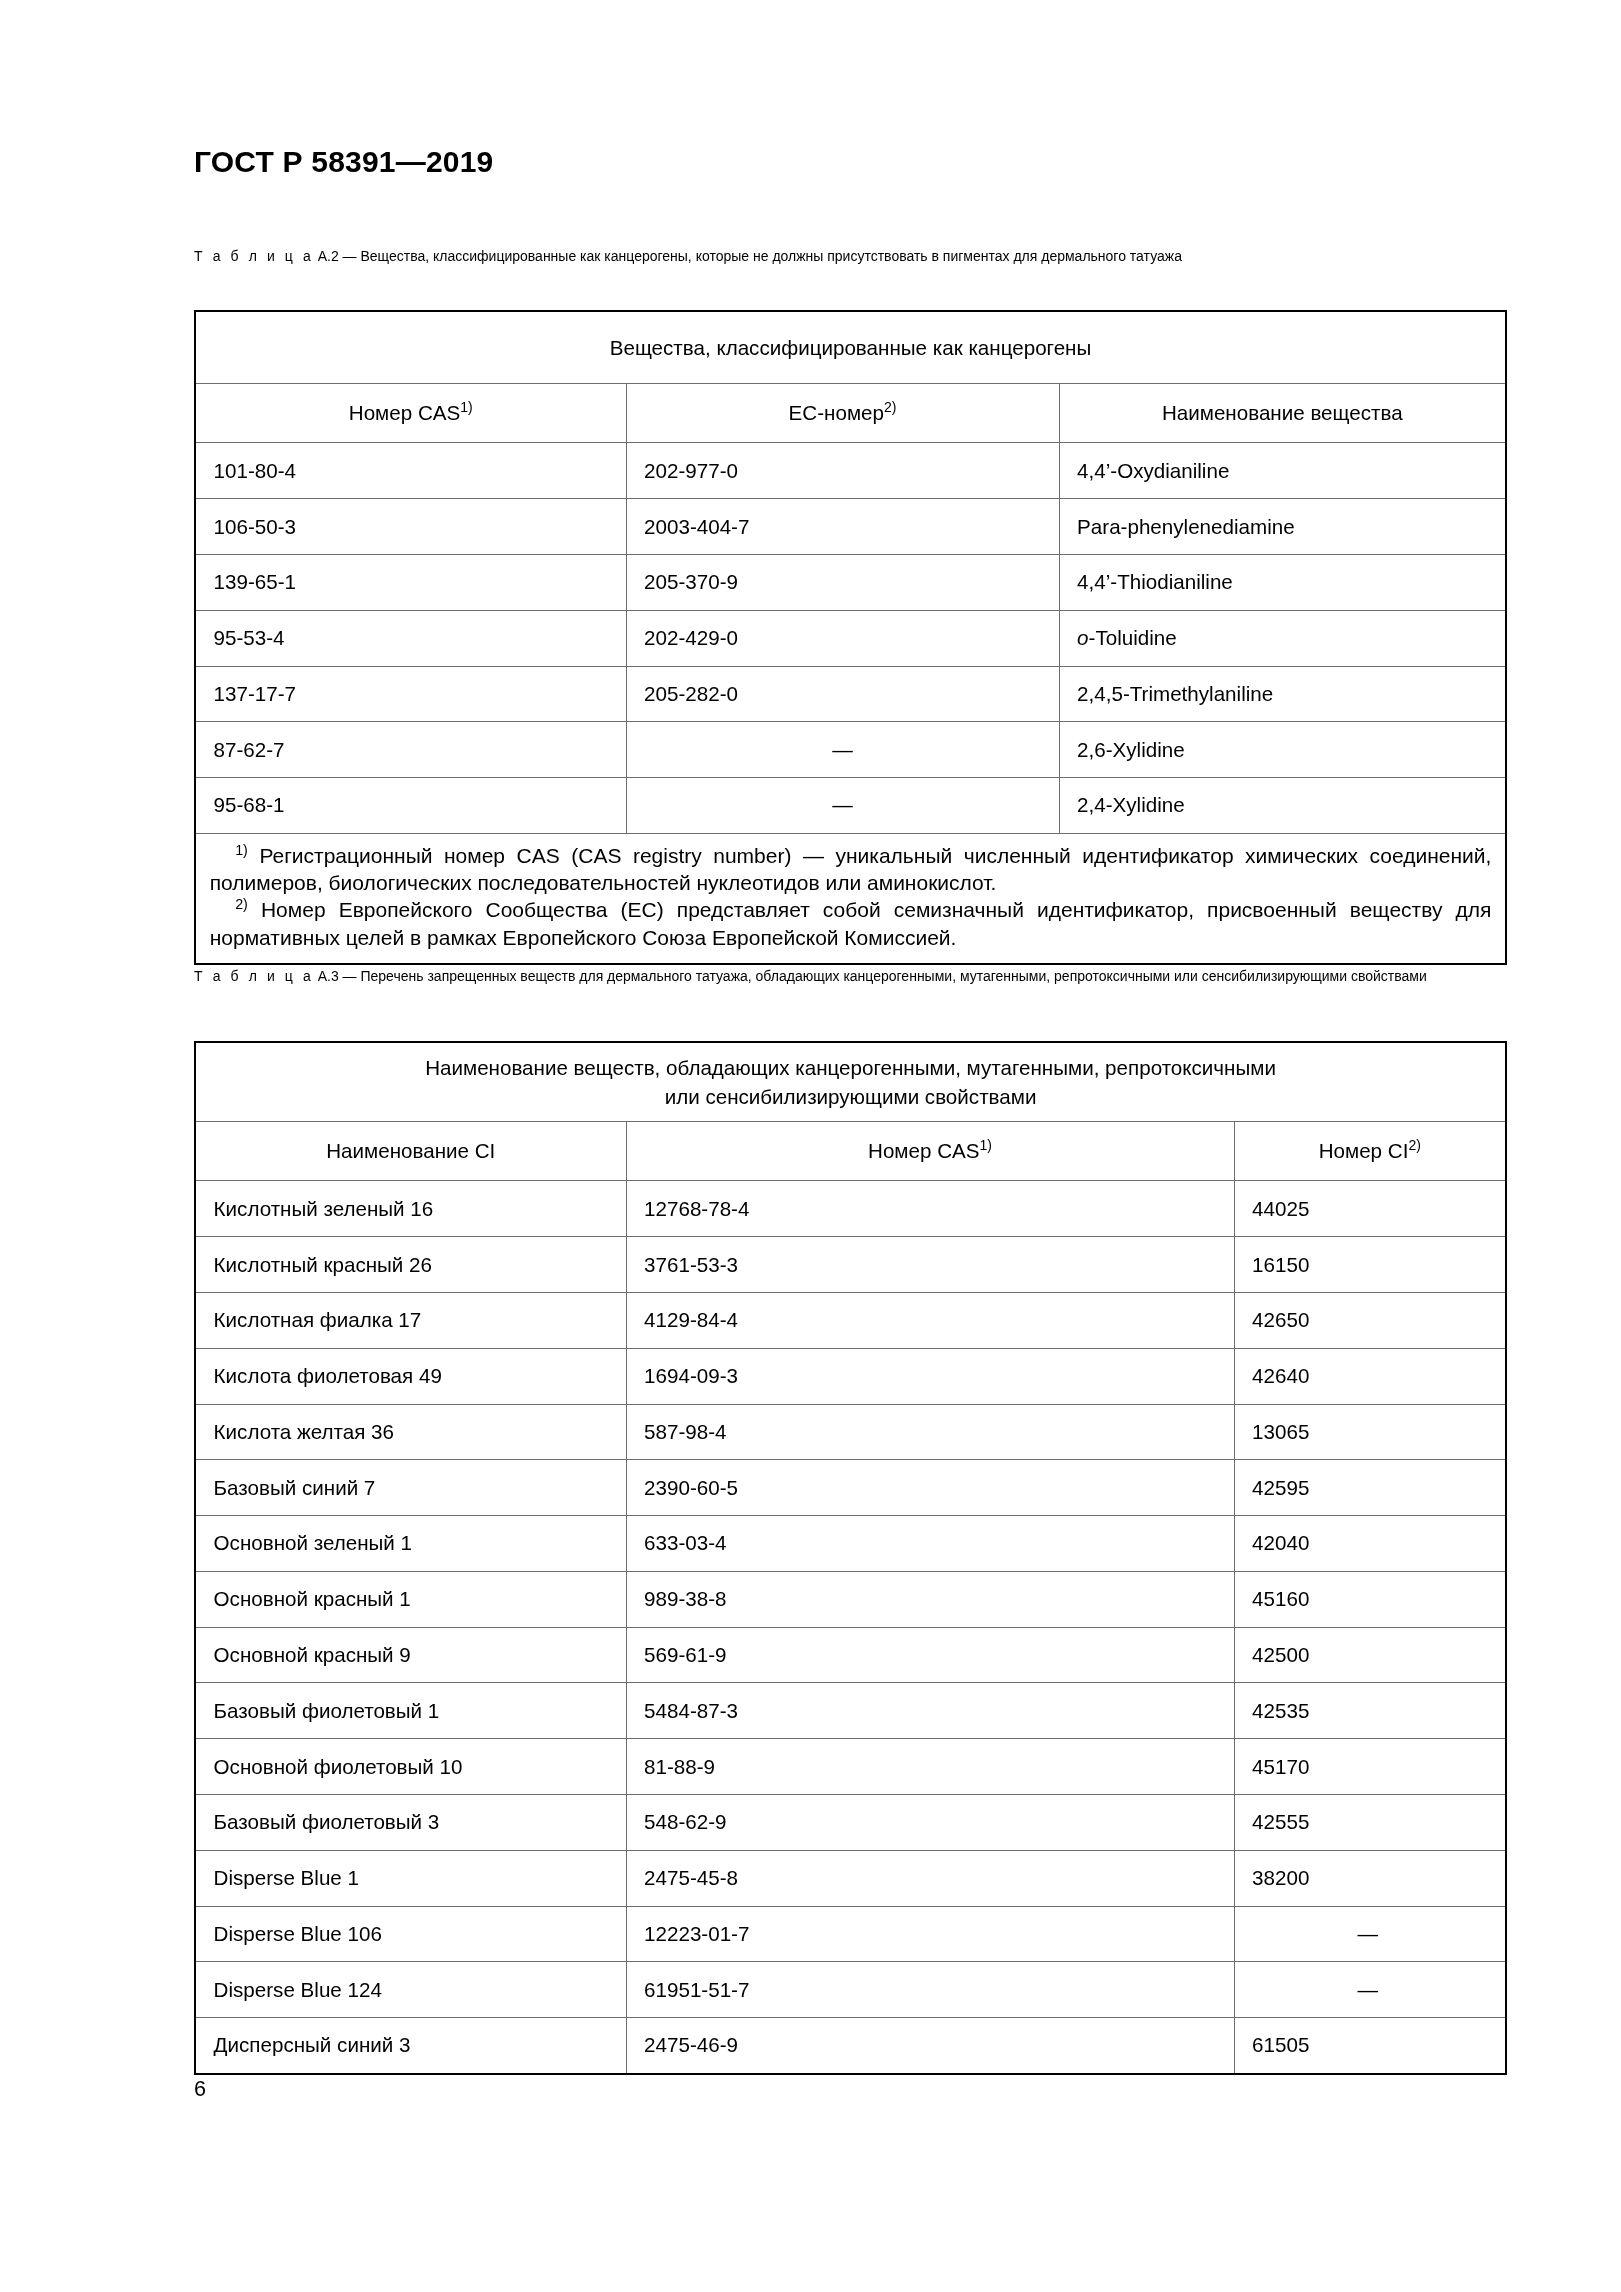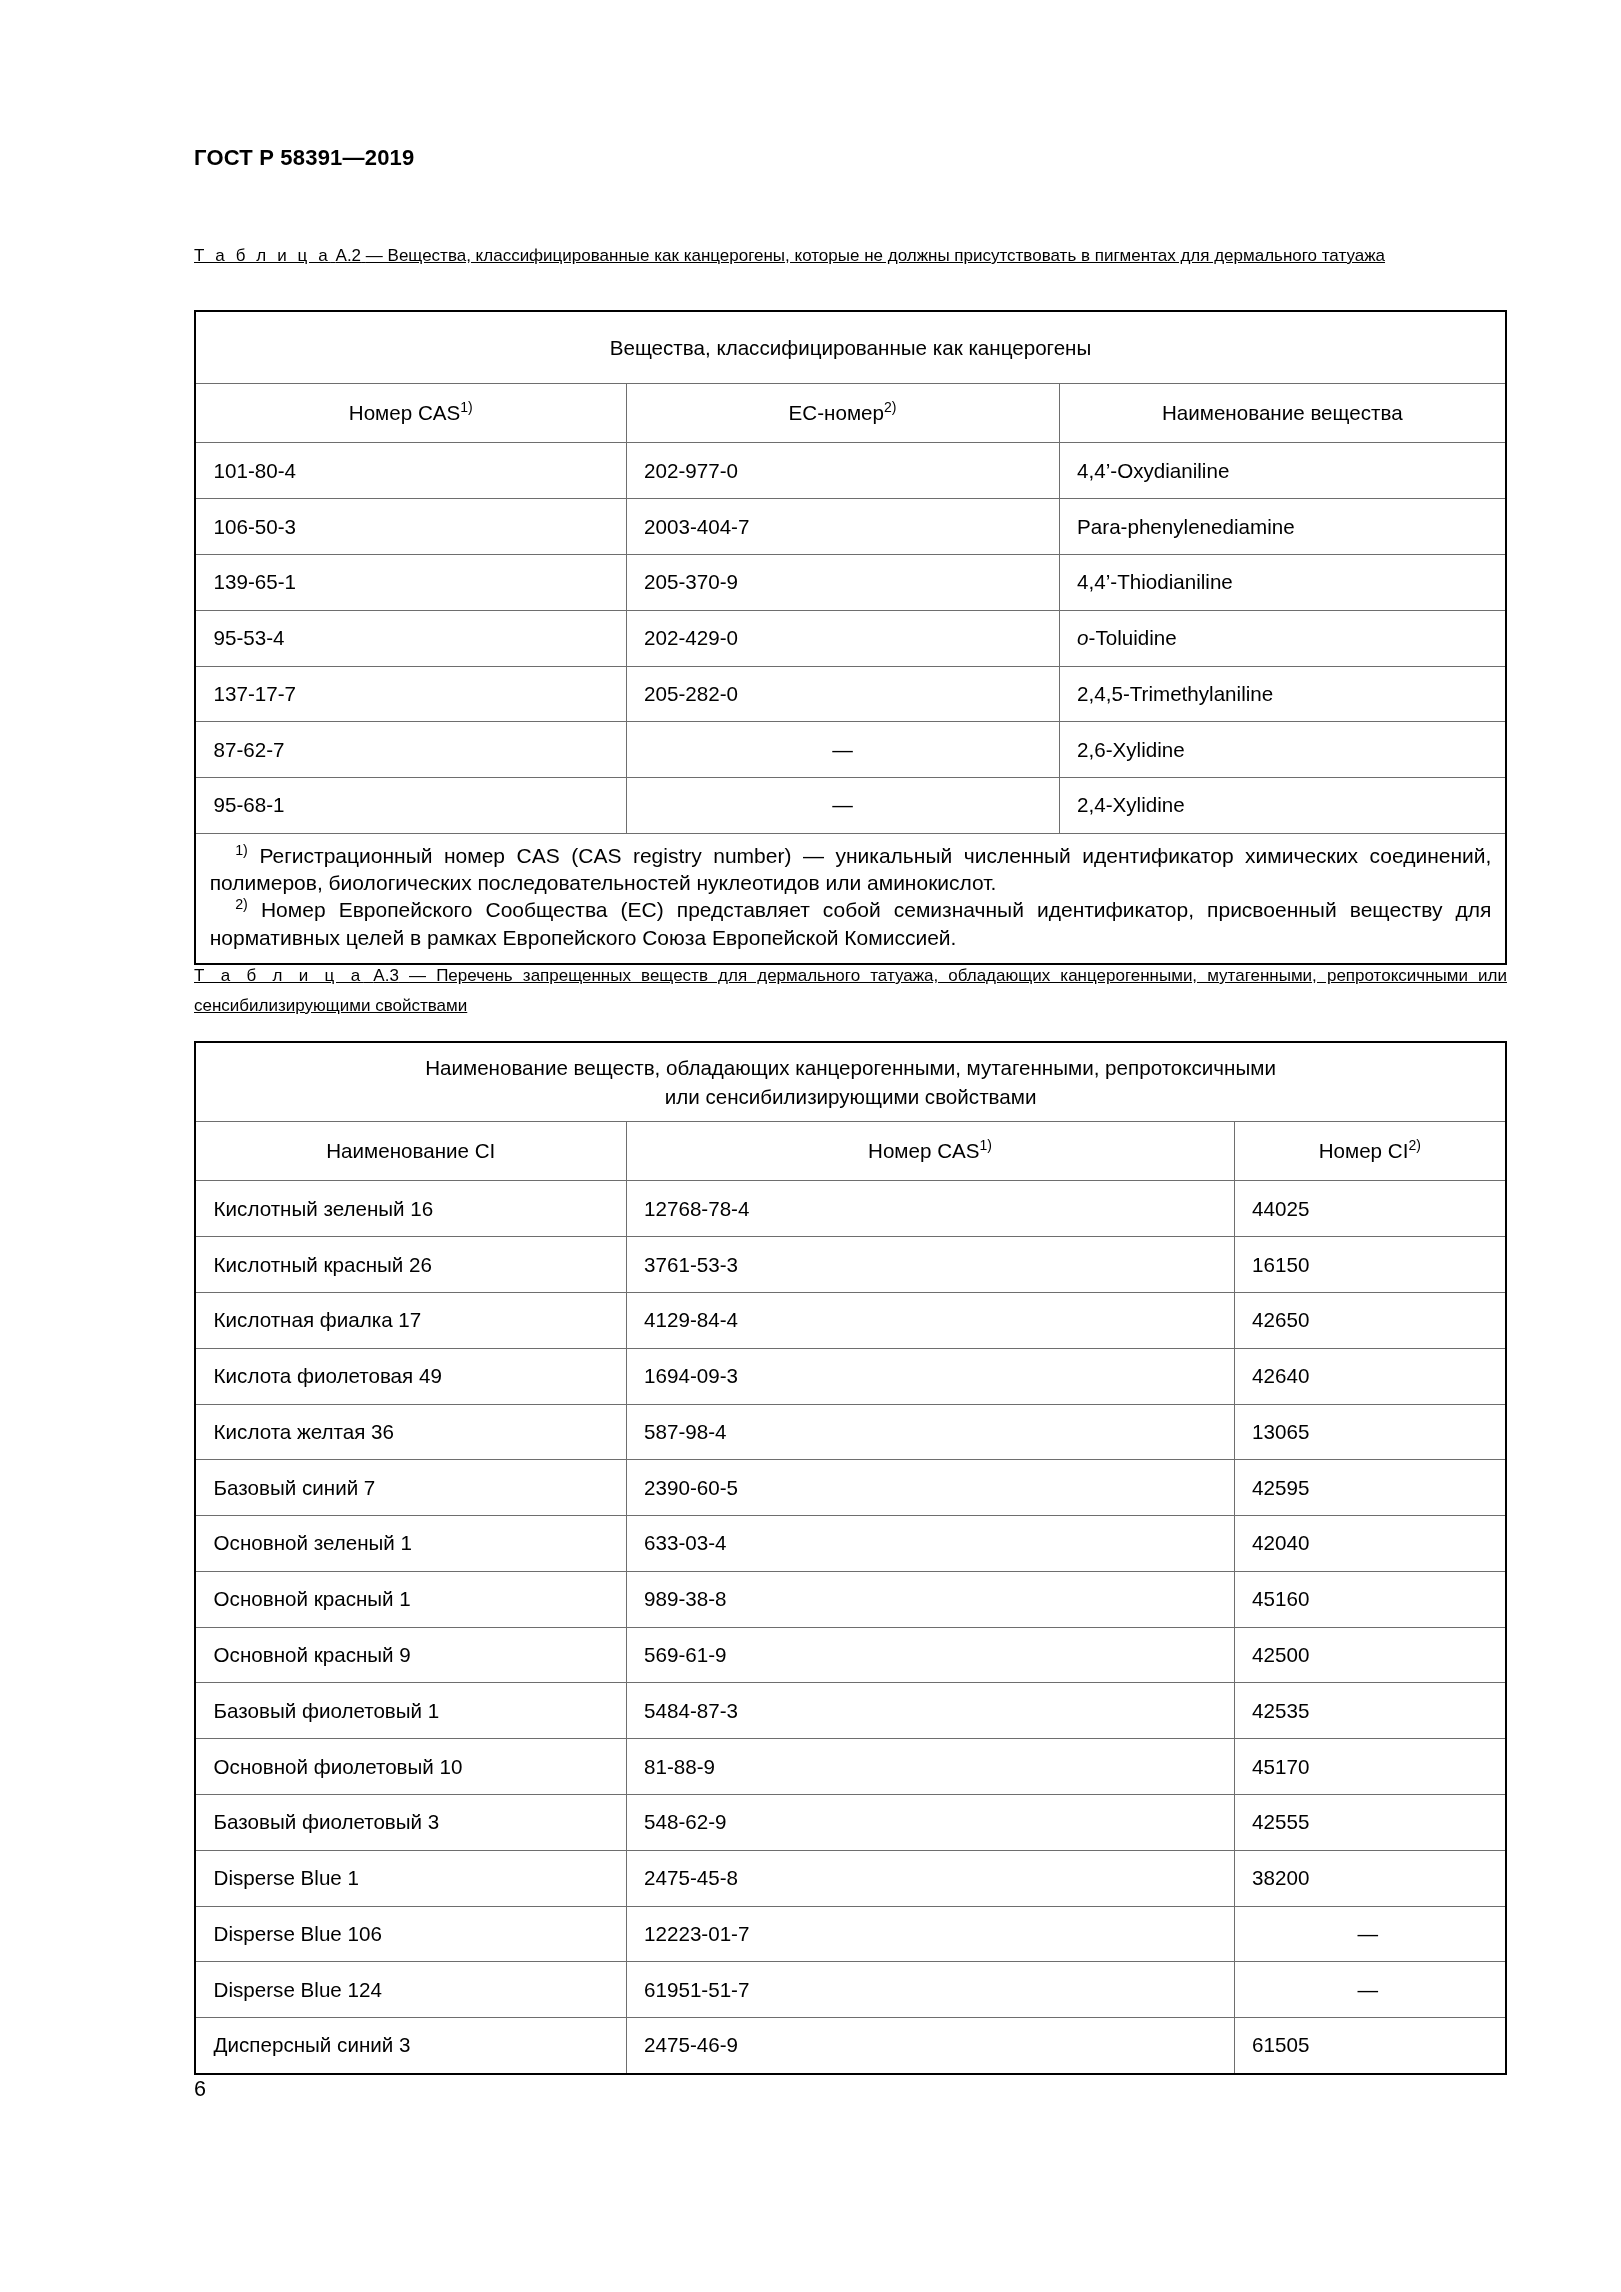--- a/index.html
+++ b/index.html
@@ -16,32 +16,31 @@
     width: 1621px;
     height: 2293px;
     background: #ffffff;
     margin: 0 auto;
     overflow: hidden;
   }
   .doc-header {
     position: absolute;
     left: 194px;
     top: 145px;
-    font-size: 22px;
+    font-size: 30px;
     font-weight: bold;
     letter-spacing: 0.2px;
   }
   .table-caption {
     position: absolute;
     left: 194px;
     width: 1313px;
-    font-size: 17px;
+    font-size: 14px;
     line-height: 30px;
     text-align: justify;
-    text-decoration: underline;
   }
   .caption-label {
     letter-spacing: 3.1px;
   }
   #caption-a2 { top: 241px; }
   #caption-a3 { top: 961px; }
 
   table.gost {
     position: absolute;
     left: 194px;

